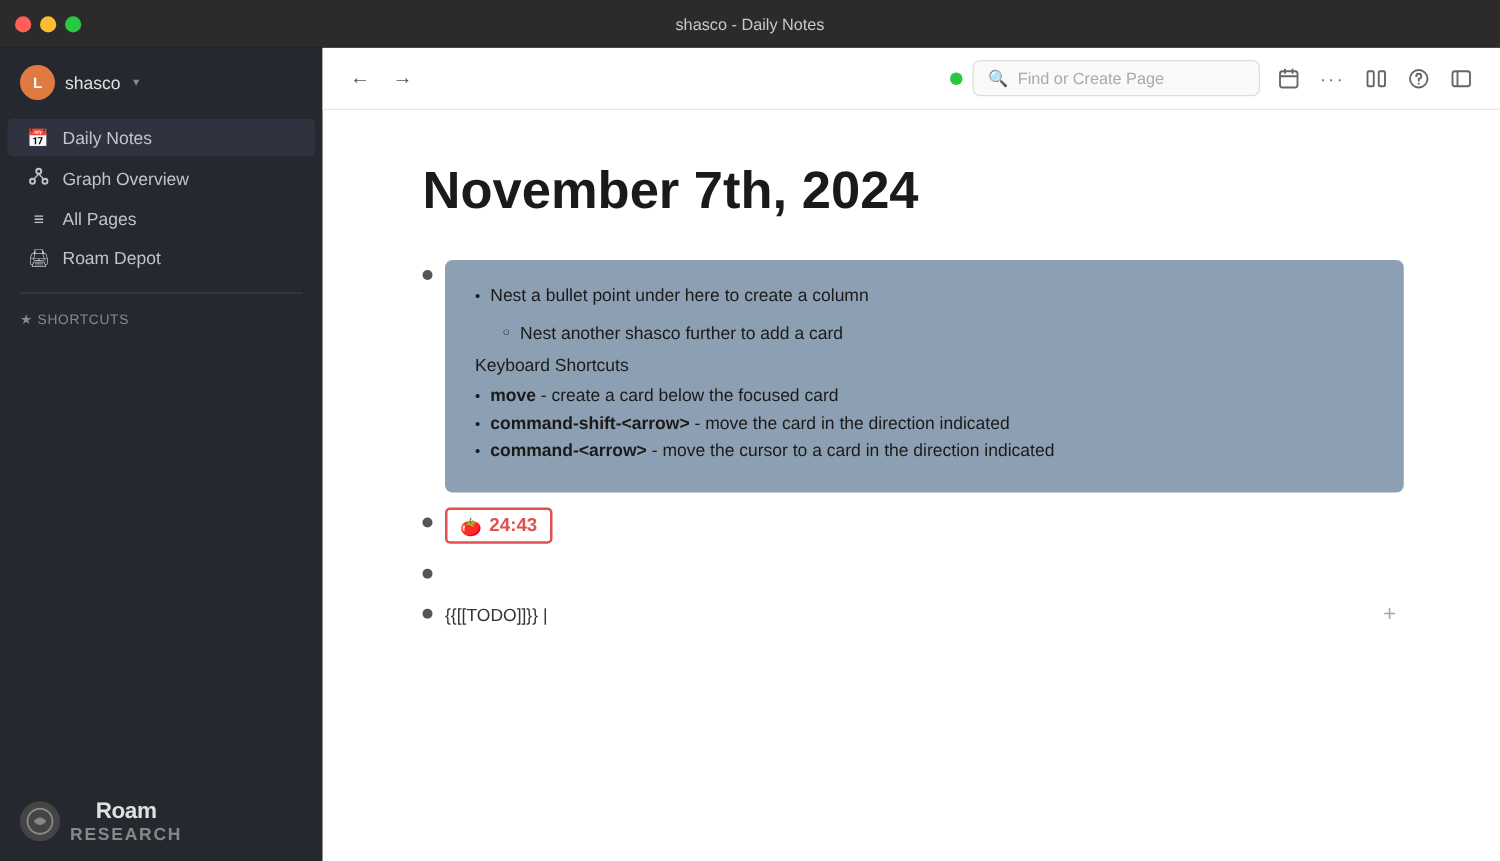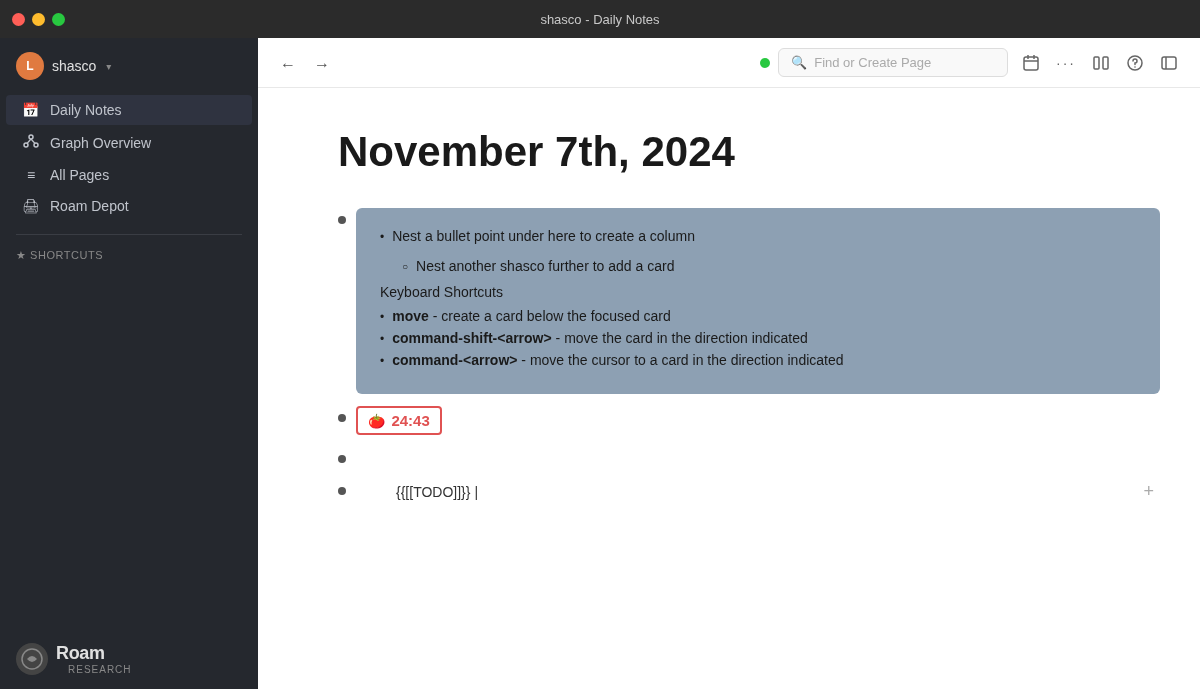--- a/index.html
+++ b/index.html
@@ -157,28 +157,28 @@
       align-items: center;
       justify-content: center;
       font-size: 16px;
     }
 
     .roam-brand {
       font-size: 18px;
       font-weight: 700;
       color: #e0e0e0;
       letter-spacing: -0.02em;
+      text-align: center;
     }
 
     .roam-sub {
-      font-size: 10px;
-      font-weight: 400;
+      font-size: 14px;
+      font-weight: 700;
       color: #888;
       letter-spacing: 0.1em;
-      margin-left: 12px;
     }
 
     
     .main-content {
       flex: 1;
       background: #ffffff;
       display: flex;
       flex-direction: column;
       overflow: hidden;
     }
@@ -255,21 +255,21 @@
       padding: 4px 6px;
       border-radius: 4px;
       display: flex;
       align-items: center;
     }
 
     
     .page-content {
       flex: 1;
       overflow-y: auto;
-      padding: 40px 40px 60px 80px;
+      padding: 40px 77px 60px 80px;
     }
 
     .page-title {
       font-size: 42px;
       font-weight: 700;
       color: #1a1a1a;
       margin-bottom: 32px;
       font-family: -apple-system, BlinkMacSystemFont, 'Segoe UI', sans-serif;
     }
 
@@ -395,21 +395,20 @@
       min-height: 20px;
     }
 
     
     .todo-item {
       font-size: 14px;
       color: #333;
       display: flex;
       align-items: center;
       gap: 4px;
-      margin-left: 40px;
     }
 
     .todo-cursor::after {
       content: '|';
       animation: blink 1s step-start infinite;
     }
 
     @keyframes blink {
       50% { opacity: 0; }
     }

